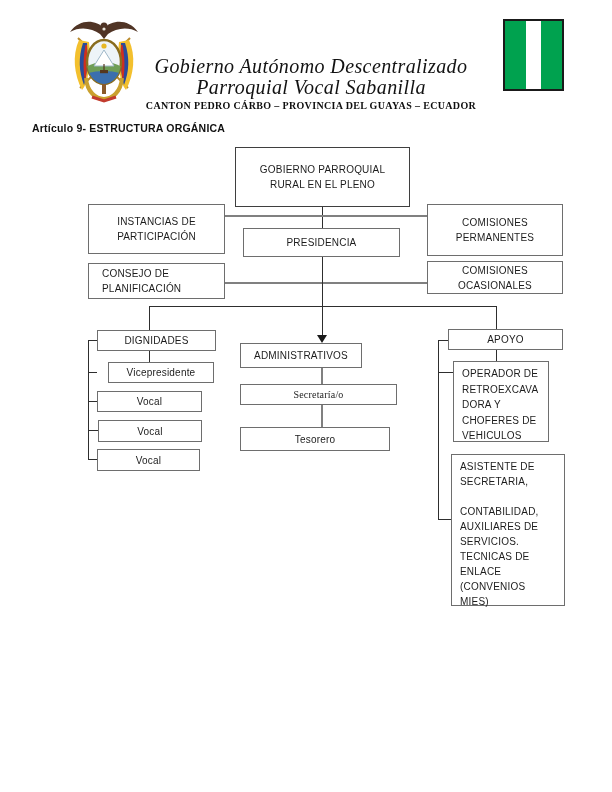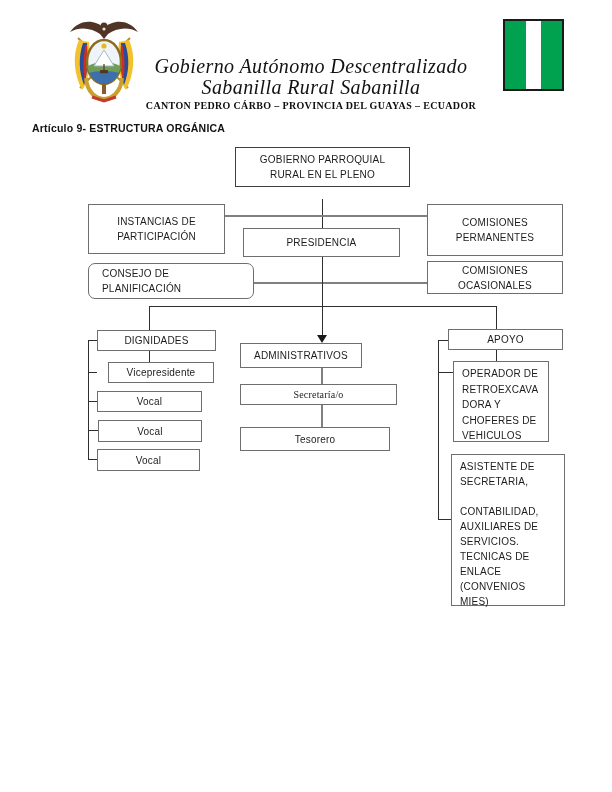--- a/index.html
+++ b/index.html
@@ -86,21 +86,21 @@
       <line x1="42" y1="52" x2="42" y2="58" stroke="#55371f" stroke-width="1.2"></line>
     </g>
 
     <rect x="40" y="72" width="4" height="10" fill="#8a5a2a"></rect>
     <path d="M24 66 C25 80, 34 87, 42 87 C50 87, 59 80, 60 66" stroke="#caa12e" stroke-width="4" fill="none"></path>
     <path d="M30 85 L42 89 L54 85" stroke="#c23b2e" stroke-width="3" fill="none"></path>
   </svg>
 
   <div class="header-text">
     <div class="title-line first">Gobierno Autónomo Descentralizado</div>
-    <div class="title-line">Sabanilla Rural Sabanilla</div>
+    <div class="title-line">Parroquial Vocal Sabanilla</div>
     <div class="subtitle">CANTON PEDRO CÁRBO – PROVINCIA DEL GUAYAS – ECUADOR</div>
   </div>
 
   <div class="flag">
     <div class="g"></div>
     <div class="w"></div>
     <div class="g"></div>
   </div>
 
   <div class="article-heading">Artículo 9- ESTRUCTURA ORGÁNICA</div>
@@ -124,28 +124,28 @@
   <div class="line" style="left:88px;top:372px;width:9px;height:1.2px;"></div>
   <div class="line" style="left:88px;top:401px;width:9px;height:1.2px;"></div>
   <div class="line" style="left:88px;top:430px;width:10px;height:1.2px;"></div>
   <div class="line" style="left:88px;top:459px;width:9px;height:1.2px;"></div>
 
   <div class="line" style="left:438px;top:340px;width:1.2px;height:180px;"></div>
   <div class="line" style="left:438px;top:340px;width:10px;height:1.2px;"></div>
   <div class="line" style="left:438px;top:372px;width:15px;height:1.2px;"></div>
   <div class="line" style="left:438px;top:519px;width:13px;height:1.2px;"></div>
 
-  <div class="node dark" style="left:235px;top:147px;width:175px;height:40px;">GOBIERNO PARROQUIAL
+  <div class="node dark" style="left:235px;top:147px;width:175px;height:60px;">GOBIERNO PARROQUIAL
 RURAL EN EL PLENO</div>
   <div class="node" style="left:88px;top:204px;width:137px;height:50px;">INSTANCIAS DE
 PARTICIPACIÓN</div>
   <div class="node" style="left:243px;top:228px;width:157px;height:29px;">PRESIDENCIA</div>
   <div class="node" style="left:427px;top:204px;width:136px;height:52px;">COMISIONES
 PERMANENTES</div>
-  <div class="node leftpad" style="left:88px;top:263px;width:166px;height:36px;border-radius:7px;">CONSEJO DE
+  <div class="node leftpad" style="left:88px;top:263px;width:137px;height:36px;">CONSEJO DE
 PLANIFICACIÓN</div>
   <div class="node" style="left:427px;top:261px;width:136px;height:33px;">COMISIONES
 OCASIONALES</div>
   <div class="node" style="left:97px;top:330px;width:119px;height:21px;">DIGNIDADES</div>
   <div class="node" style="left:240px;top:343px;width:122px;height:25px;">ADMINISTRATIVOS</div>
   <div class="node" style="left:448px;top:329px;width:115px;height:21px;">APOYO</div>
   <div class="node" style="left:108px;top:362px;width:106px;height:21px;">Vicepresidente</div>
   <div class="node" style="left:97px;top:391px;width:105px;height:21px;">Vocal</div>
   <div class="node" style="left:98px;top:420px;width:104px;height:22px;">Vocal</div>
   <div class="node" style="left:97px;top:449px;width:103px;height:22px;">Vocal</div>

